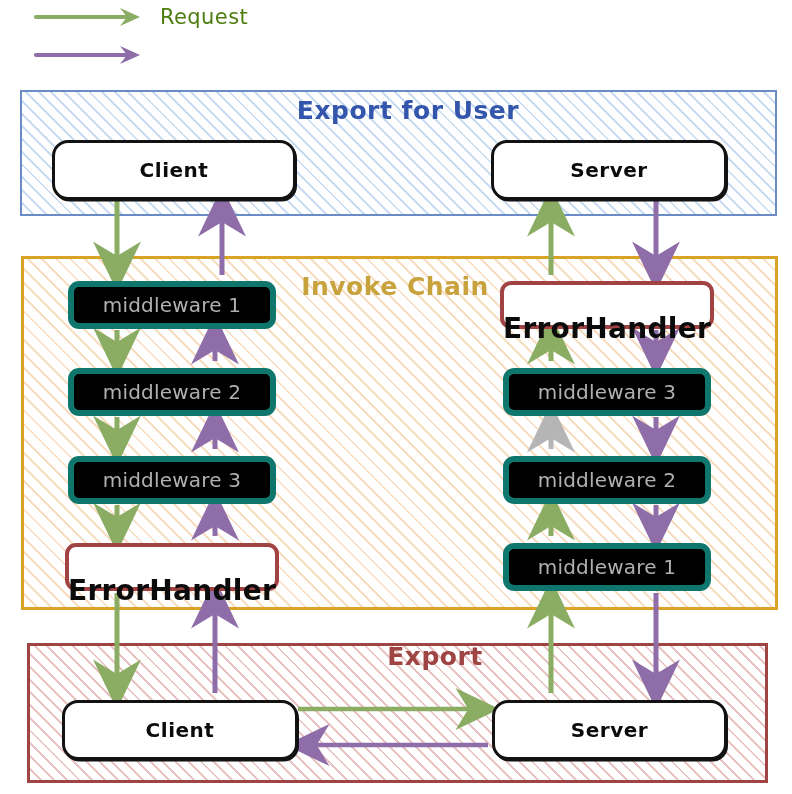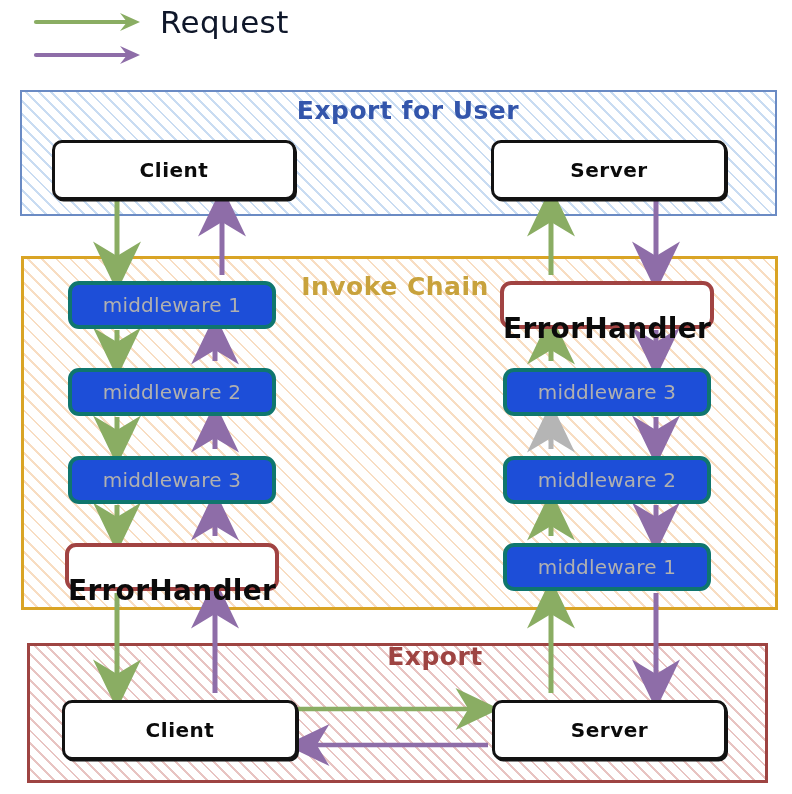--- a/index.html
+++ b/index.html
@@ -3,41 +3,41 @@
 <meta charset="utf-8">
 <style>
   html,body{margin:0;padding:0;background:#ffffff;}
   body{width:792px;height:794px;position:relative;overflow:hidden;
        font-family:"DejaVu Sans","Liberation Sans",sans-serif;}
 
   #stage{position:absolute;left:0;top:0;width:792px;height:794px;}
 
   
   .legend-row{position:absolute;display:flex;align-items:center;}
-  .legend-label{font-size:31px;color:#0f172a;font-weight:400;
+  .legend-label{font-size:21px;color:#4d7c0f;font-weight:400;
                 letter-spacing:.4px;margin-left:14px;font-family:"DejaVu Sans",sans-serif;text-align:center;}
 
   
   .panel{position:absolute;box-sizing:border-box;}
   .panel-title{position:absolute;font-size:25px;font-weight:bold;
                letter-spacing:.5px;text-align:center;line-height:1.12;
                font-family:"DejaVu Sans",sans-serif;}
 
   
   .node{position:absolute;box-sizing:border-box;display:flex;
         align-items:center;justify-content:center;border-radius:11px;
         background:#ffffff;z-index:6;}
   .node span{display:block;}
 
-  .node.solid{border:3.5px solid #121212;border-radius:10px;
+  .node.solid{border:3.5px solid #121212;border-radius:16px;
               box-shadow:1.5px 2px 0 -0.5px #121212;}
   .node.solid span{font-size:20px;font-weight:bold;color:#0b0b0b;
                    letter-spacing:.5px;}
 
-  .node.muted{border:4px solid #0f766e;background:#1d4ed8;}
+  .node.muted{border:6px solid #0f766e;background:#000000;}
   .node.muted span{font-size:20px;font-weight:400;color:#b0b0b0;
                    letter-spacing:.2px;}
 
   .node.err{border:4px solid #a14342;border-radius:11px;background:#ffffff;}
   .node.err span{font-size:28px;font-weight:bold;color:#0b0b0b;letter-spacing:.3px;margin-top:46px;}
 
   svg.edges{position:absolute;left:0;top:0;width:792px;height:794px;
             z-index:3;overflow:visible;}
   svg.legend-svg{overflow:visible;}
 </style>

